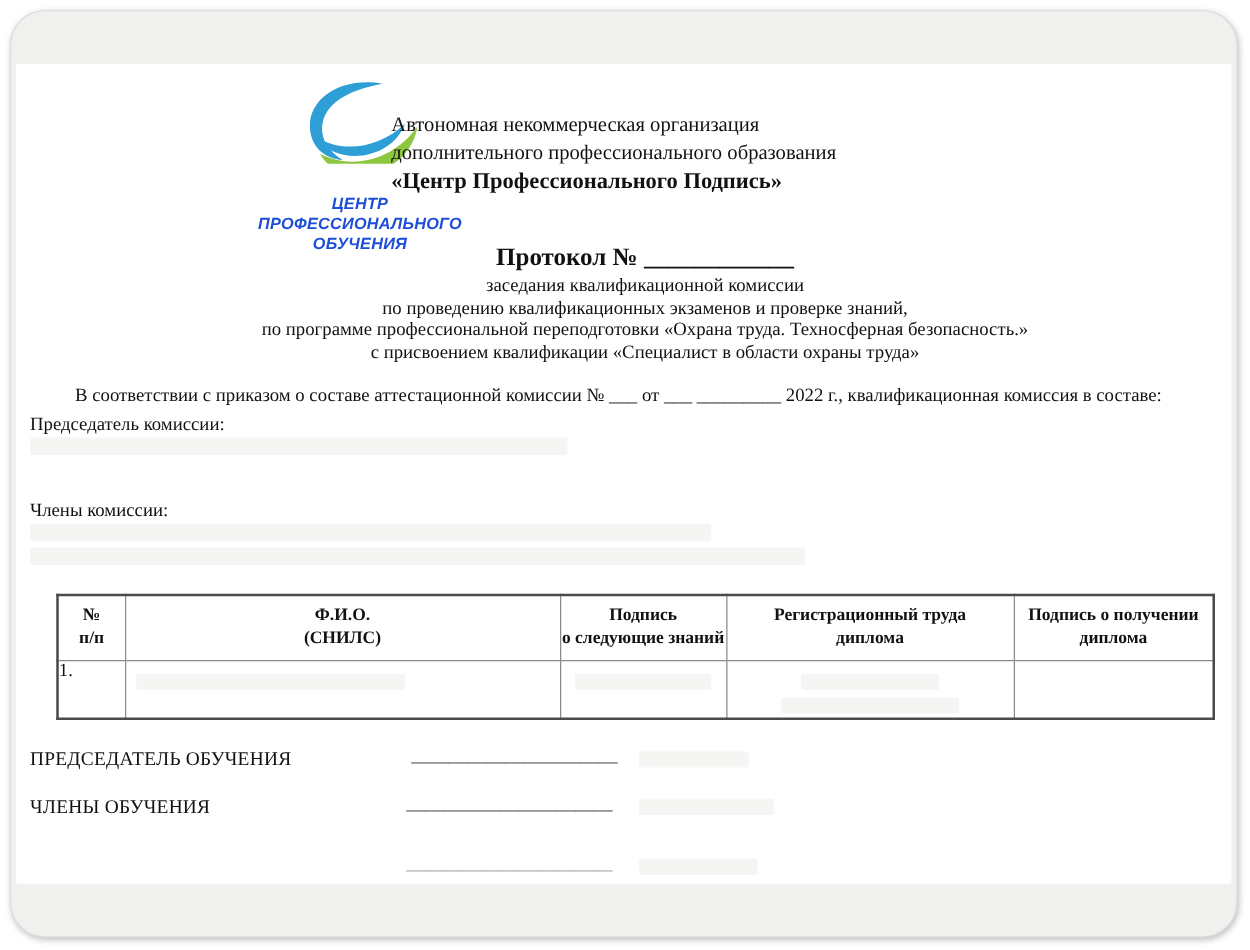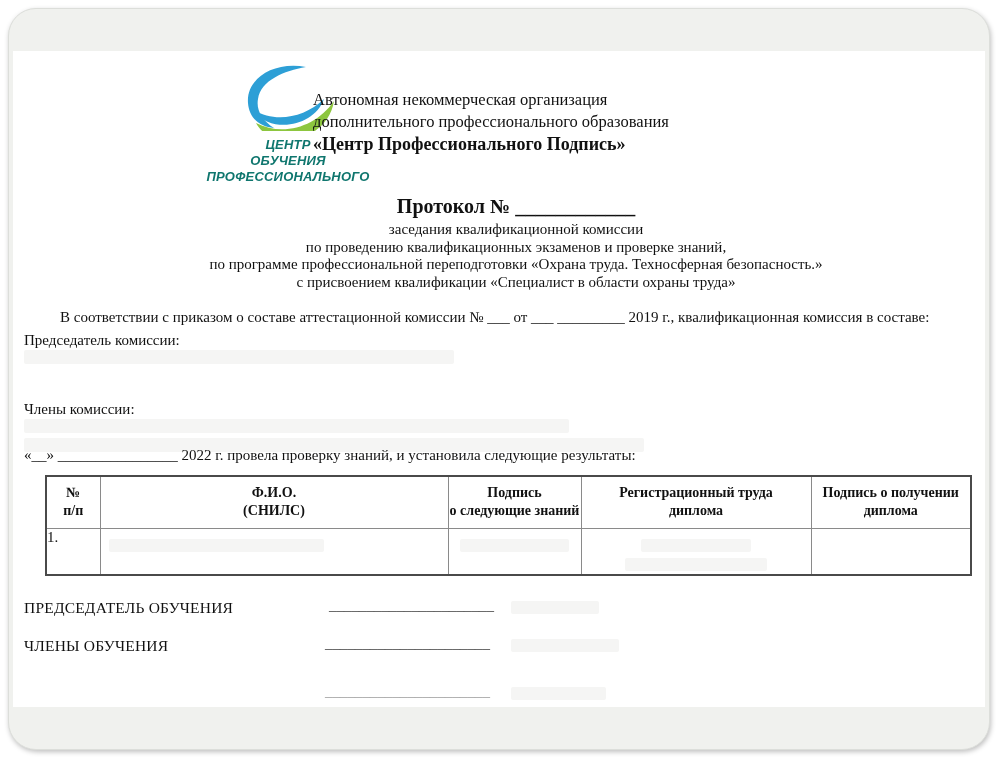--- a/index.html
+++ b/index.html
@@ -6,21 +6,21 @@
     font-family:"Liberation Serif", serif; color:#111;}
   .card{position:absolute; left:8px; top:8px; width:982px; height:742px;
     background:#f0f1ee; border-radius:28px; border:1px solid #dcdeda;
     box-shadow:1px 2px 5px rgba(0,0,0,0.25); box-sizing:border-box;}
   .page{position:absolute; left:4px; right:4px; top:42px; bottom:42px; background:#ffffff;}
   .abs{position:absolute;}
 
   
   .logo-wrap{left:160px; top:14px; width:230px; text-align:center;}
   .logo-text{font-family:"Liberation Sans", sans-serif; font-weight:bold; font-style:italic;
-    font-size:13px; line-height:16px; color:#0f766e; letter-spacing:0.2px; margin-top:2px;}
+    font-size:13px; line-height:16px; color:#1d4ed8; letter-spacing:0.2px; margin-top:19px;}
 
   
   .org{left:300px; top:38px; width:600px; font-size:16.5px; line-height:22px;}
   .org .b3{font-weight:bold; font-size:18px;}
 
   
   .title{left:0; top:144px; width:1006px; text-align:center; font-weight:bold; font-size:20px;}
   .subs{left:0; top:170px; width:1006px; text-align:center; font-size:15px; line-height:17.5px;}
 
   
@@ -54,49 +54,48 @@
   <div class="page">
 
     <div class="abs logo-wrap">
       <svg width="122" height="66" viewBox="0 0 120 66" aria-hidden="true">
         <path fill="#2d9fd6" d="M78,2 C45,-4 18,14 20,38 C21,53 32,62 46,63 C34,55 28,45 30,34 C33,15 56,6 78,2 Z"></path>
         <path fill="#2d9fd6" d="M24,44 C45,58 75,54 96,34 C86,62 42,70 24,44 Z"></path>
         <path fill="#8dc63f" d="M28,58 C55,72 88,62 106,36 C100,76 44,88 28,58 Z"></path>
       </svg>
       <div class="logo-text">
         <div>ЦЕНТР</div>
+        <div>ПРОФЕССИОНАЛЬНОГО</div>
         <div>ОБУЧЕНИЯ</div>
-        <div>ПРОФЕССИОНАЛЬНОГО</div>
       </div>
     </div>
 
     <div class="abs org">
       <div>Автономная некоммерческая организация</div>
       <div>дополнительного профессионального образования</div>
       <div class="b3">«Центр Профессионального Подпись»</div>
     </div>
 
     <div class="abs title">Протокол № ____________</div>
     <div class="abs subs">
       <div>заседания квалификационной комиссии</div>
       <div>по проведению квалификационных экзаменов и проверке знаний,</div>
       <div>по программе профессиональной переподготовки «Охрана труда. Техносферная безопасность.»</div>
       <div>с присвоением квалификации «Специалист в области охраны труда»</div>
     </div>
 
-    <div class="abs intro">В соответствии с приказом о составе аттестационной комиссии № ___ от ___ _________ 2019 г., квалификационная комиссия в составе:</div>
+    <div class="abs intro">В соответствии с приказом о составе аттестационной комиссии № ___ от ___ _________ 2022 г., квалификационная комиссия в составе:</div>
 
     <div class="abs chairman lbl-italic">Председатель комиссии:</div>
     <div class="abs redacted" style="left:11px; top:299px; width:430px; height:14px;"></div>
 
     <div class="abs members lbl-italic">Члены комиссии:</div>
     <div class="abs redacted" style="left:11px; top:368px; width:545px; height:14px;"></div>
     <div class="abs redacted" style="left:11px; top:387px; width:620px; height:14px;"></div>
 
-    <div class="abs dateline">«__» ________________ 2022 г. провела проверку знаний, и установила следующие результаты:</div>
 
     <table class="abs tbl">
       <colgroup>
         <col style="width:54px">
           <col style="width:348px">
           <col style="width:133px">
         <col style="width:230px">
           <col style="width:160px">
       </colgroup>
       <tbody>

